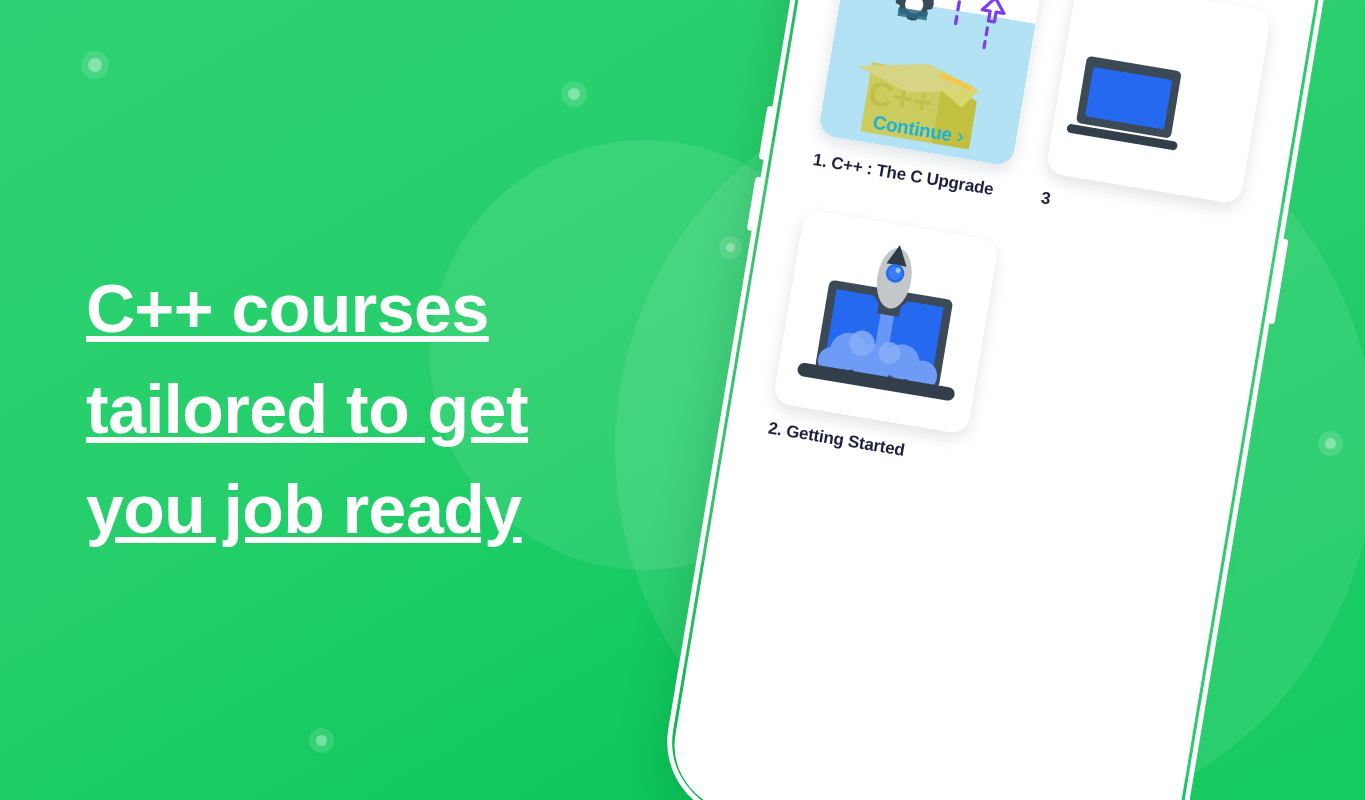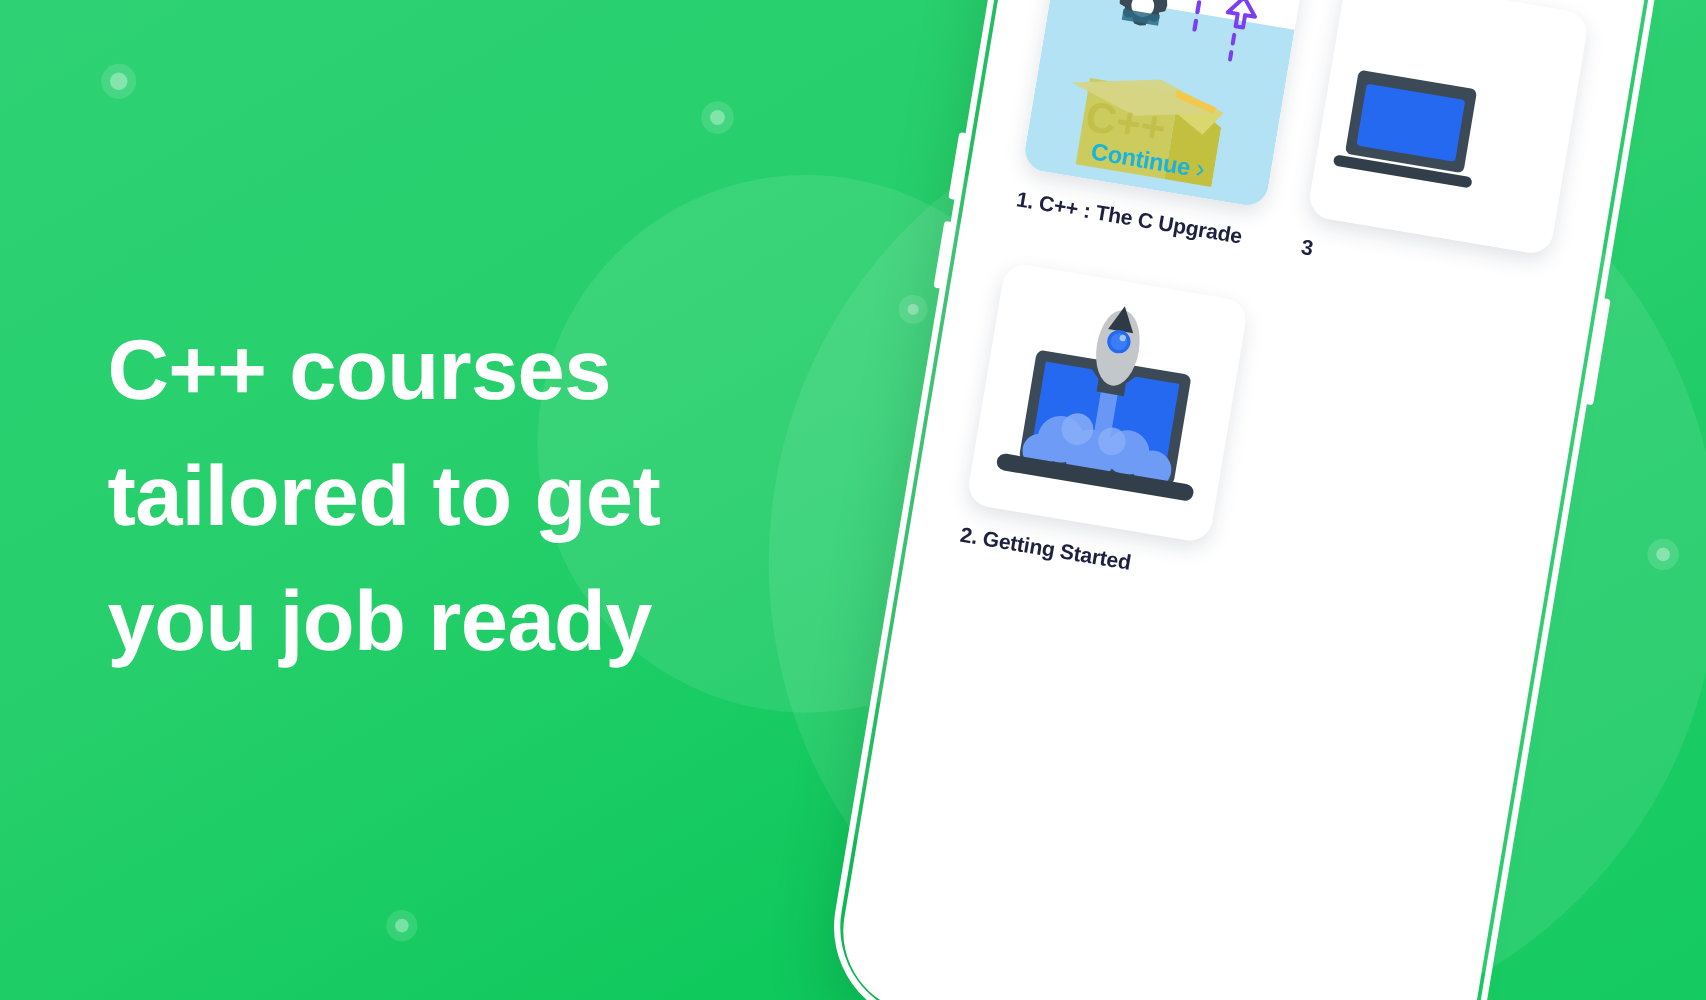--- a/index.html
+++ b/index.html
@@ -55,29 +55,30 @@
     position: absolute;
     border-radius: 50%;
     background: rgba(255,255,255,0.42);
     box-shadow: 0 0 0 7px rgba(255,255,255,0.13);
   }
 
   
   .headline {
     position: absolute;
     left: 86px;
-    top: 246px;
+    top: 258px;
     width: 620px;
     color: #ffffff;
     font-size: 68px;
     line-height: 1.48;
     font-weight: bold;
     letter-spacing: -0.5px;
     white-space: pre-line;
     text-shadow: 0 1px 0 rgba(0,0,0,0.02);
+    text-decoration: underline;
   }
 
   
   .phone-wrap {
     position: absolute;
     left: 742px;
     top: -132px;
     width: 510px;
     height: 980px;
     transform: rotate(9.5deg);

